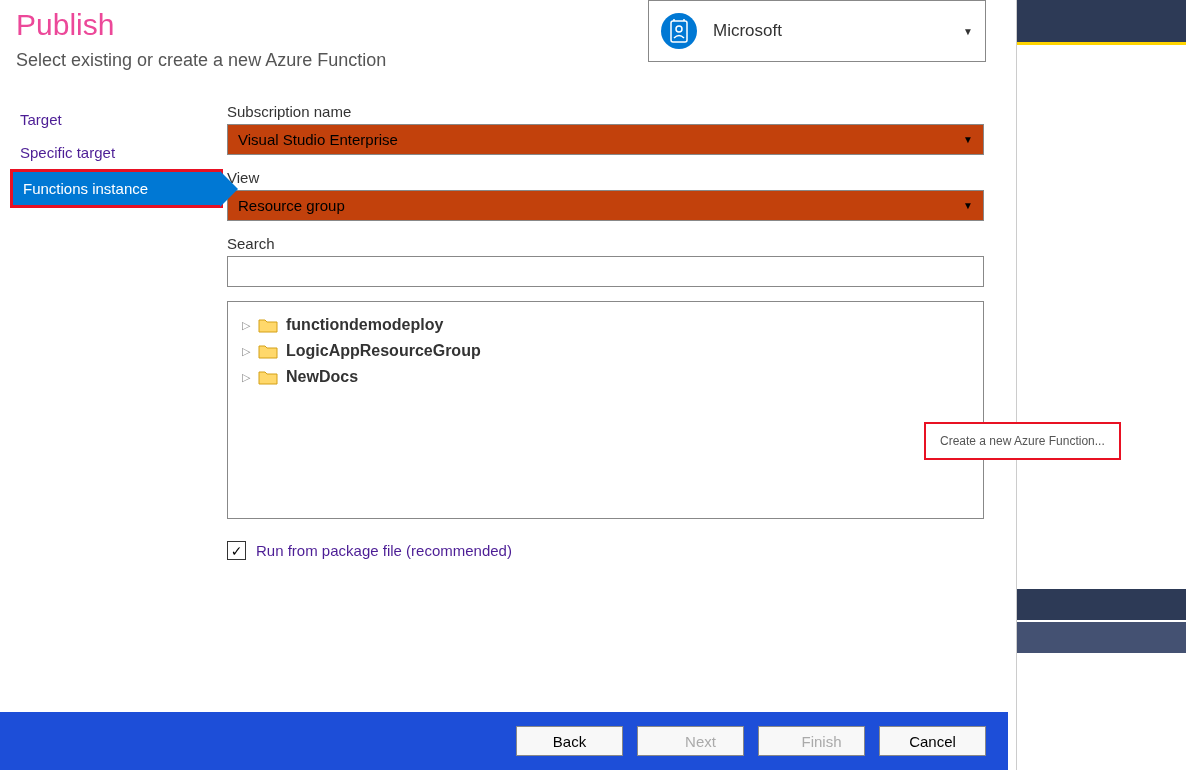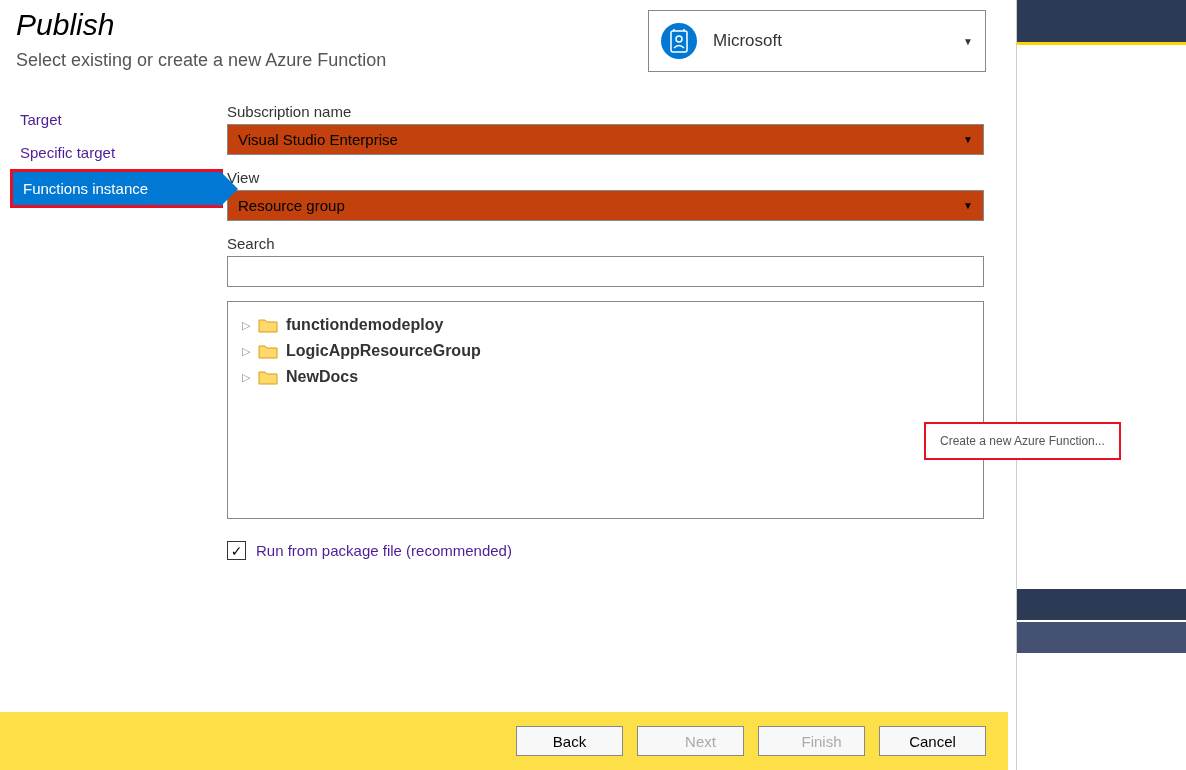--- a/index.html
+++ b/index.html
@@ -1,24 +1,24 @@
 <!DOCTYPE html>
 <html><head>
 <meta charset="utf-8">
 <style>
 * { box-sizing: border-box; margin: 0; padding: 0; font-family: "Segoe UI", sans-serif; }
 body { width: 1186px; height: 770px; background: #fff; position: relative; overflow: hidden; }
 
 .dialog { width: 1008px; height: 770px; background: #fff; position: relative; }
 
 .header { padding: 8px 16px 0 16px; }
-.title { font-size: 30px; font-weight: 400; color: #000000; font-style: italic; }
+.title { font-size: 30px; font-weight: 400; color: #ec4899; }
 .subtitle { font-size: 18px; font-weight: 400; color: #555; margin-top: 8px; }
 
-.account-selector { position: absolute; top: 10px; right: 22px; width: 338px; height: 62px; border: 1px solid #888; display: flex; align-items: center; padding: 6px 12px; cursor: pointer; }
+.account-selector { position: absolute; top: 0; right: 22px; width: 338px; height: 62px; border: 1px solid #888; display: flex; align-items: center; padding: 6px 12px; cursor: pointer; }
 .account-icon { width: 36px; height: 36px; background: #0078d4; border-radius: 50%; display: flex; align-items: center; justify-content: center; margin-right: 16px; }
 .account-name { font-size: 17px; color: #333; flex: 1; }
 .account-caret { font-size: 10px; color: #333; }
 
 .body { display: flex; margin-top: 32px; }
 
 .nav { width: 215px; padding-left: 10px; }
 .nav-item { padding: 8px 10px; font-size: 15px; color: #4c1d95; cursor: pointer; position: relative; }
 .nav-item.selected { background: #0078d4; color: #fff; border: 3px solid #e81123; margin-right: -8px; }
 .nav-item.selected::after { content: ""; position: absolute; right: -18px; top: 50%; transform: translateY(-50%); width: 0; height: 0; border-top: 18px solid transparent; border-bottom: 18px solid transparent; border-left: 18px solid #0078d4; }
@@ -39,21 +39,21 @@
 .tree { border: 1px solid #888; height: 218px; margin-top: 4px; padding: 10px 14px; overflow: auto; }
 .tree-item { display: flex; align-items: center; padding: 4px 0; cursor: pointer; }
 .tree-toggle { width: 12px; font-size: 11px; color: #888; }
 .folder-icon { margin: 0 8px 0 4px; }
 .tree-label { font-size: 16px; font-weight: 700; color: #333; }
 
 .checkbox-row { display: flex; align-items: center; margin-top: 22px; }
 .checkbox { width: 19px; height: 19px; border: 1.5px solid #333; margin-right: 10px; display: flex; align-items: center; justify-content: center; font-size: 14px; cursor: pointer; }
 .checkbox-label { font-size: 15px; color: #4c1d95; }
 
-.footer { position: absolute; bottom: 0; left: 0; right: 0; height: 58px; background: #fde047; display: flex; justify-content: flex-end; align-items: center; padding-right: 22px; gap: 14px; }
+.footer { position: absolute; bottom: 0; left: 0; right: 0; height: 58px; background: #1d4ed8; display: flex; justify-content: flex-end; align-items: center; padding-right: 22px; gap: 14px; }
 .btn { width: 107px; height: 30px; border: 1px solid #888; background: #f8f8f8; font-size: 15px; cursor: pointer; }
 .btn:disabled { color: #aaa; cursor: default; padding-left: 20px; }
 
 .right-strip { position: absolute; top: 0; right: 0; width: 170px; height: 770px; background: #fff; border-left: 1px solid #ccc; }
 .right-top { height: 42px; background: #2d3a56; }
 .right-yellow { height: 3px; background: #ffd400; }
 .right-band1 { position: absolute; top: 589px; height: 31px; width: 100%; background: #2d3a56; }
 .right-band2 { position: absolute; top: 622px; height: 31px; width: 100%; background: #445172; }
 
 .tooltip { position: absolute; top: 422px; left: 924px; border: 2px solid #e81123; background: #fff; padding: 10px 14px; font-size: 12px; color: #555; white-space: nowrap; }

